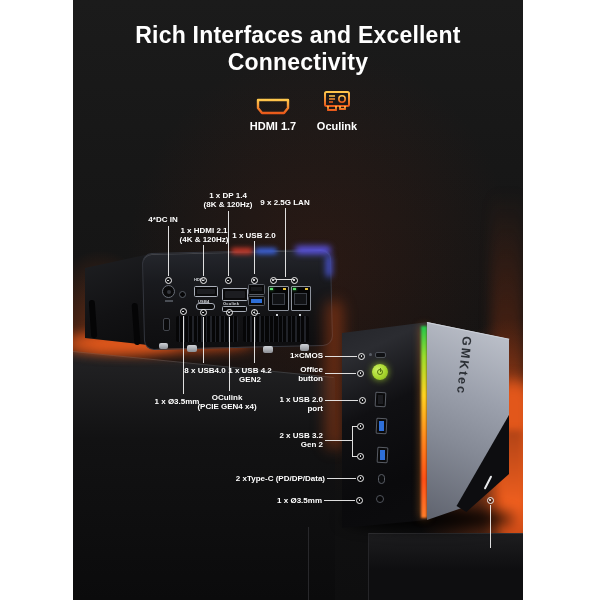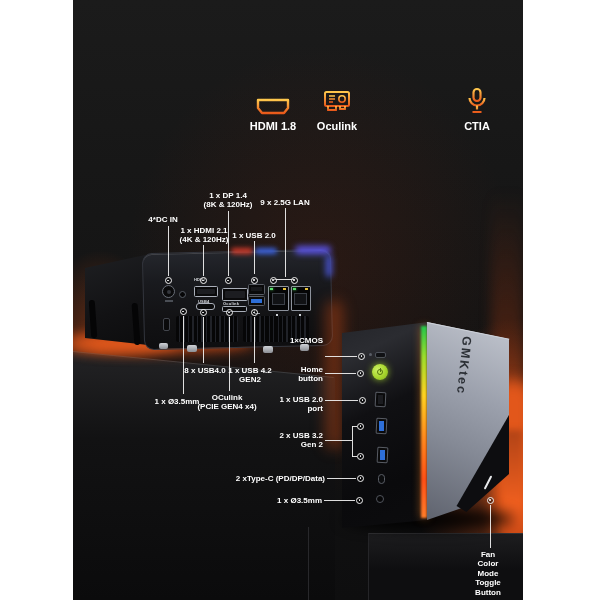--- a/index.html
+++ b/index.html
@@ -60,50 +60,41 @@
   <defs>
     <linearGradient id="og" x1="0" y1="0" x2="0" y2="1">
       <stop offset="0" stop-color="#FFC84D"></stop>
         <stop offset="1" stop-color="#E8591A"></stop>
     </linearGradient>
   </defs>
 </svg>
 
 <div class="scene">
 
+  <div class="abs title">Rich Interfaces and Excellent Connectivity</div>
 
   <div class="abs feat" style="left:200px">
     <span class="ico">
       <svg width="36" height="17" viewBox="0 0 36 17">
           <path d="M3 2 h30 v8 l-4 5 h-22 l-4 -5 z" fill="none" stroke="url(#og)" stroke-width="2.4" stroke-linejoin="round"></path>
           <path d="M9 8h2 M13 8h2 M17 8h2 M21 8h2 M25 8h2" stroke="url(#og)" stroke-width="1.6"></path>
         </svg>
     </span>
-    <span class="lbl">HDMI 1.8</span>
+    <span class="lbl">HDMI 1.7</span>
   </div>
   <div class="abs feat" style="left:264px">
     <span class="ico">
       <svg width="30" height="25" viewBox="0 0 30 25">
           <rect x="3" y="2" width="24" height="14" rx="1.5" fill="none" stroke="url(#og)" stroke-width="2"></rect>
           <circle cx="20" cy="9" r="3.2" fill="none" stroke="url(#og)" stroke-width="1.6"></circle>
           <path d="M7 6h6 M7 9h6 M7 12h4" stroke="url(#og)" stroke-width="1.4"></path>
           <path d="M6 16v4h8v-4 M18 16v3h5v-3" fill="none" stroke="url(#og)" stroke-width="1.8"></path>
         </svg>
     </span>
     <span class="lbl">Oculink</span>
-  </div>
-  <div class="abs feat" style="left:404px">
-    <span class="ico">
-      <svg width="22" height="28" viewBox="0 0 22 28">
-          <rect x="7.5" y="2" width="7" height="12" rx="3.5" fill="none" stroke="url(#og)" stroke-width="2.2"></rect>
-          <path d="M3.5 11a7.5 7.5 0 0 0 15 0" fill="none" stroke="url(#og)" stroke-width="2.2"></path>
-          <path d="M11 18.5v4 M6.5 25h9" stroke="url(#og)" stroke-width="2.2"></path>
-        </svg>
-    </span>
-    <span class="lbl">CTIA</span>
   </div>
 
   <div class="abs" style="left:0;top:351px;width:262px;height:249px;clip-path:polygon(0 0,100% 26px,100% 100%,0 100%);background:linear-gradient(180deg,#232325 0%,#121213 35%,#0b0b0c 100%);"></div>
   <div class="abs" style="left:0;top:351px;width:262px;height:1px;background:rgba(255,255,255,.13);transform:rotate(5.7deg);transform-origin:left top;"></div>
   <div class="abs" style="left:235px;top:527px;width:1px;height:73px;background:#28282b;"></div>
   <div class="abs glow" style="left:-8px;top:332px;width:190px;height:20px;background:#cc4a16;border-radius:50%;"></div>
   <div class="abs glow" style="left:-6px;top:338px;width:110px;height:13px;background:#ee5f1e;border-radius:50%;"></div>
 
   <div class="abs rear-side"></div>
   <div class="abs" style="left:17px;top:300px;width:6px;height:38px;background:#050506;border-radius:3px;transform:rotate(-4deg);"></div>
@@ -208,24 +199,24 @@
   <div class="abs usbA-front" style="left:302px;top:392px;width:11px;height:15px;transform:rotate(3deg);"></div>
   <div class="abs" style="left:305px;top:395px;width:5px;height:9px;background:#1b1c20;"></div>
   <div class="abs usbA-front" style="left:303px;top:418px;width:11px;height:16px;transform:rotate(3deg);"></div>
   <div class="abs" style="left:306px;top:421px;width:5px;height:10px;background:#2E6FD8;"></div>
   <div class="abs usbA-front" style="left:304px;top:447px;width:11px;height:16px;transform:rotate(3deg);"></div>
   <div class="abs" style="left:307px;top:450px;width:5px;height:10px;background:#2E6FD8;"></div>
   <div class="abs" style="left:305px;top:474px;width:7px;height:10px;border:1px solid #5a5e66;border-radius:3.5px;background:#0c0d0f;box-sizing:border-box;"></div>
   <div class="abs" style="left:303px;top:495px;width:8px;height:8px;border:1.4px solid #50545c;border-radius:50%;background:#060607;box-sizing:border-box;"></div>
   <div class="abs" style="left:414px;top:475px;width:2px;height:15px;background:#e8e9ec;border-radius:1px;transform:rotate(27deg);"></div>
 
-  <div class="abs callout c-right" style="right:200px;top:336px;">1×CMOS</div>
+  <div class="abs callout c-right" style="right:200px;top:351px;">1×CMOS</div>
   <div class="abs hline" style="left:252px;top:356px;width:32px;"></div>
   <div class="abs marker" style="left:285px;top:352.5px;"></div>
-  <div class="abs callout c-right" style="right:200px;top:365px;">Home
+  <div class="abs callout c-right" style="right:200px;top:365px;">Office
 button</div>
   <div class="abs hline" style="left:252px;top:373px;width:31px;"></div>
   <div class="abs marker" style="left:284px;top:369.5px;"></div>
   <div class="abs callout c-right" style="right:200px;top:395px;">1 x USB 2.0
 port</div>
   <div class="abs hline" style="left:252px;top:400px;width:33px;"></div>
   <div class="abs marker" style="left:286px;top:396.5px;"></div>
   <div class="abs callout c-right" style="right:200px;top:431px;">2 x USB 3.2
 Gen 2</div>
   <div class="abs hline" style="left:252px;top:440px;width:27px;"></div>
@@ -236,16 +227,14 @@
   <div class="abs marker" style="left:284px;top:452.5px;"></div>
   <div class="abs callout c-right" style="right:198px;top:474px;">2 xType-C (PD/DP/Data)</div>
   <div class="abs hline" style="left:254px;top:478px;width:29px;"></div>
   <div class="abs marker" style="left:284px;top:474.5px;"></div>
   <div class="abs callout c-right" style="right:201px;top:496px;">1 x Ø3.5mm</div>
   <div class="abs hline" style="left:251px;top:500px;width:31px;"></div>
   <div class="abs marker" style="left:283px;top:496.5px;"></div>
 
   <div class="abs marker" style="left:413.5px;top:496.5px;"></div>
   <div class="abs vline" style="left:417px;top:505px;height:43px;"></div>
-  <div class="abs callout c-center" style="left:415px;top:550px;">Fan Color Mode
-Toggle Button</div>
 
 </div>
 
 </body></html>

